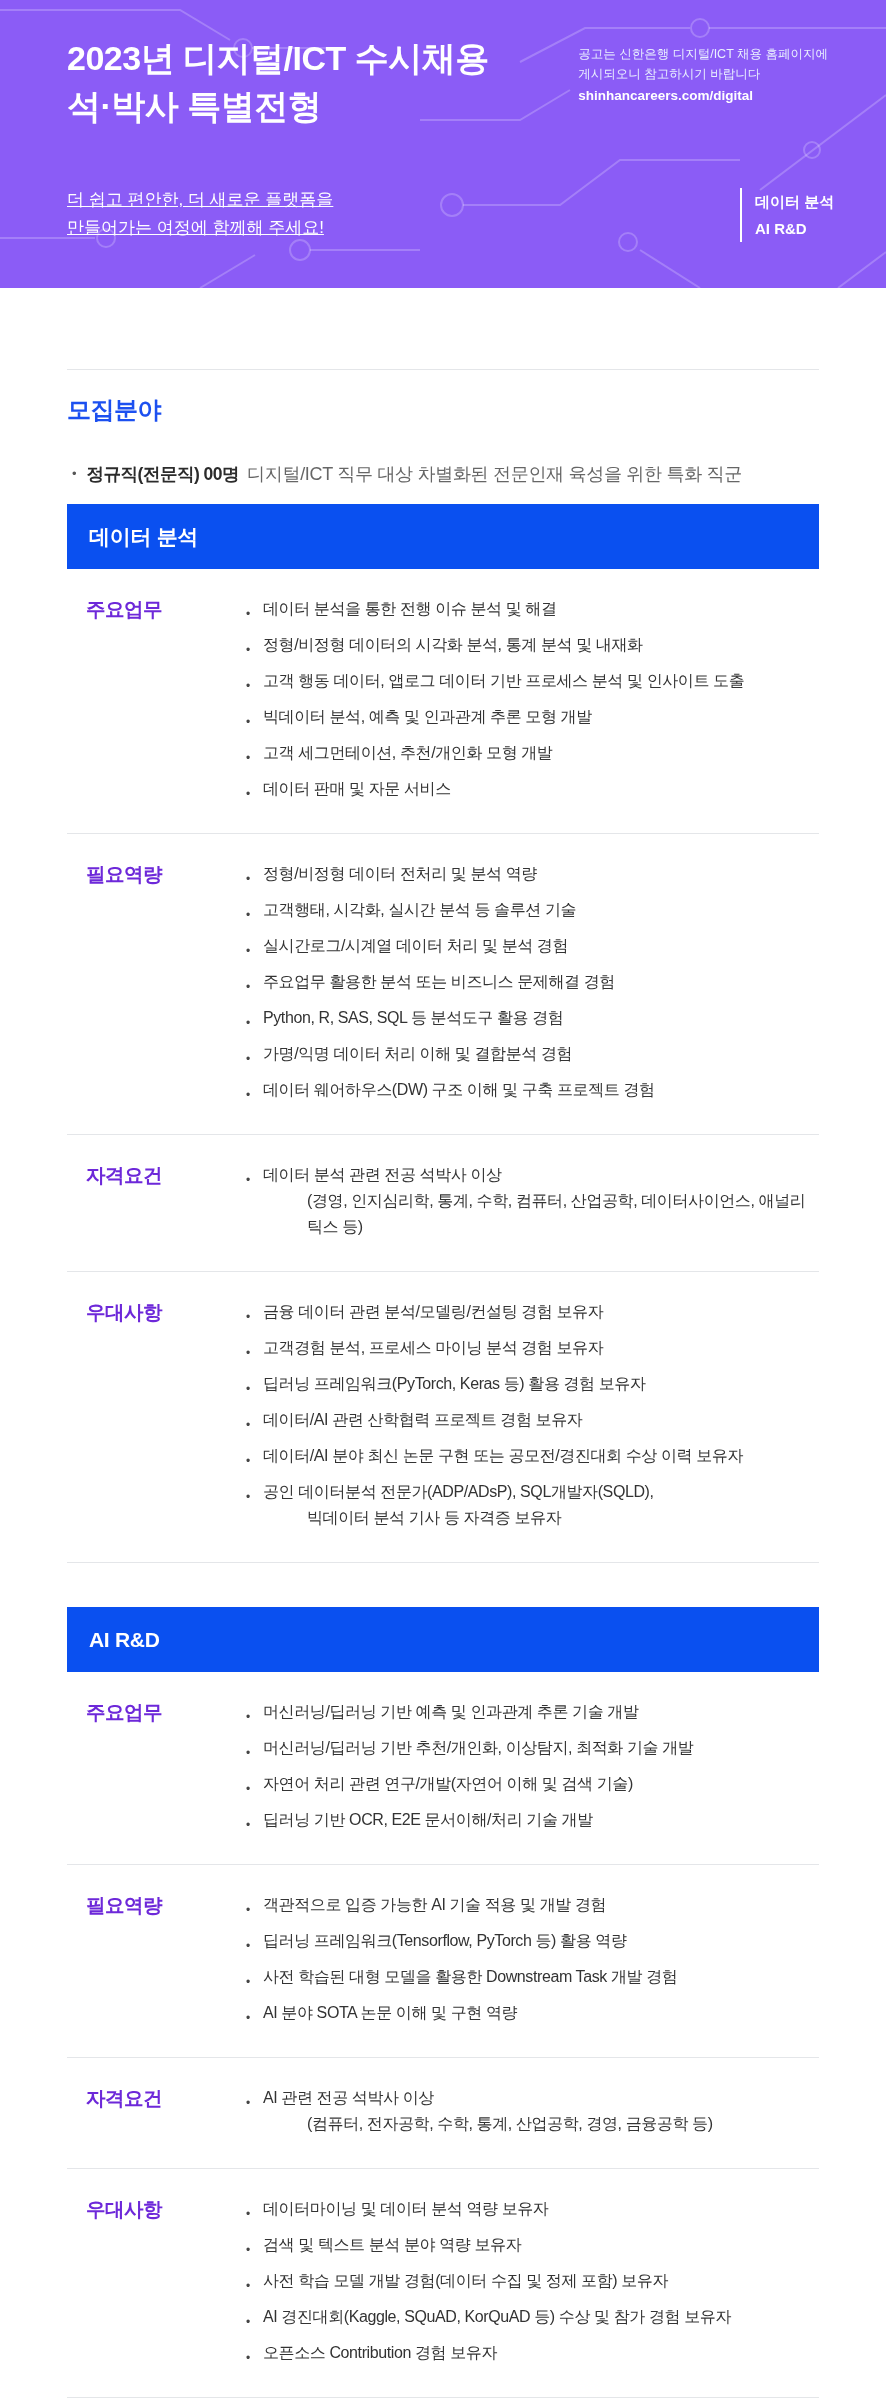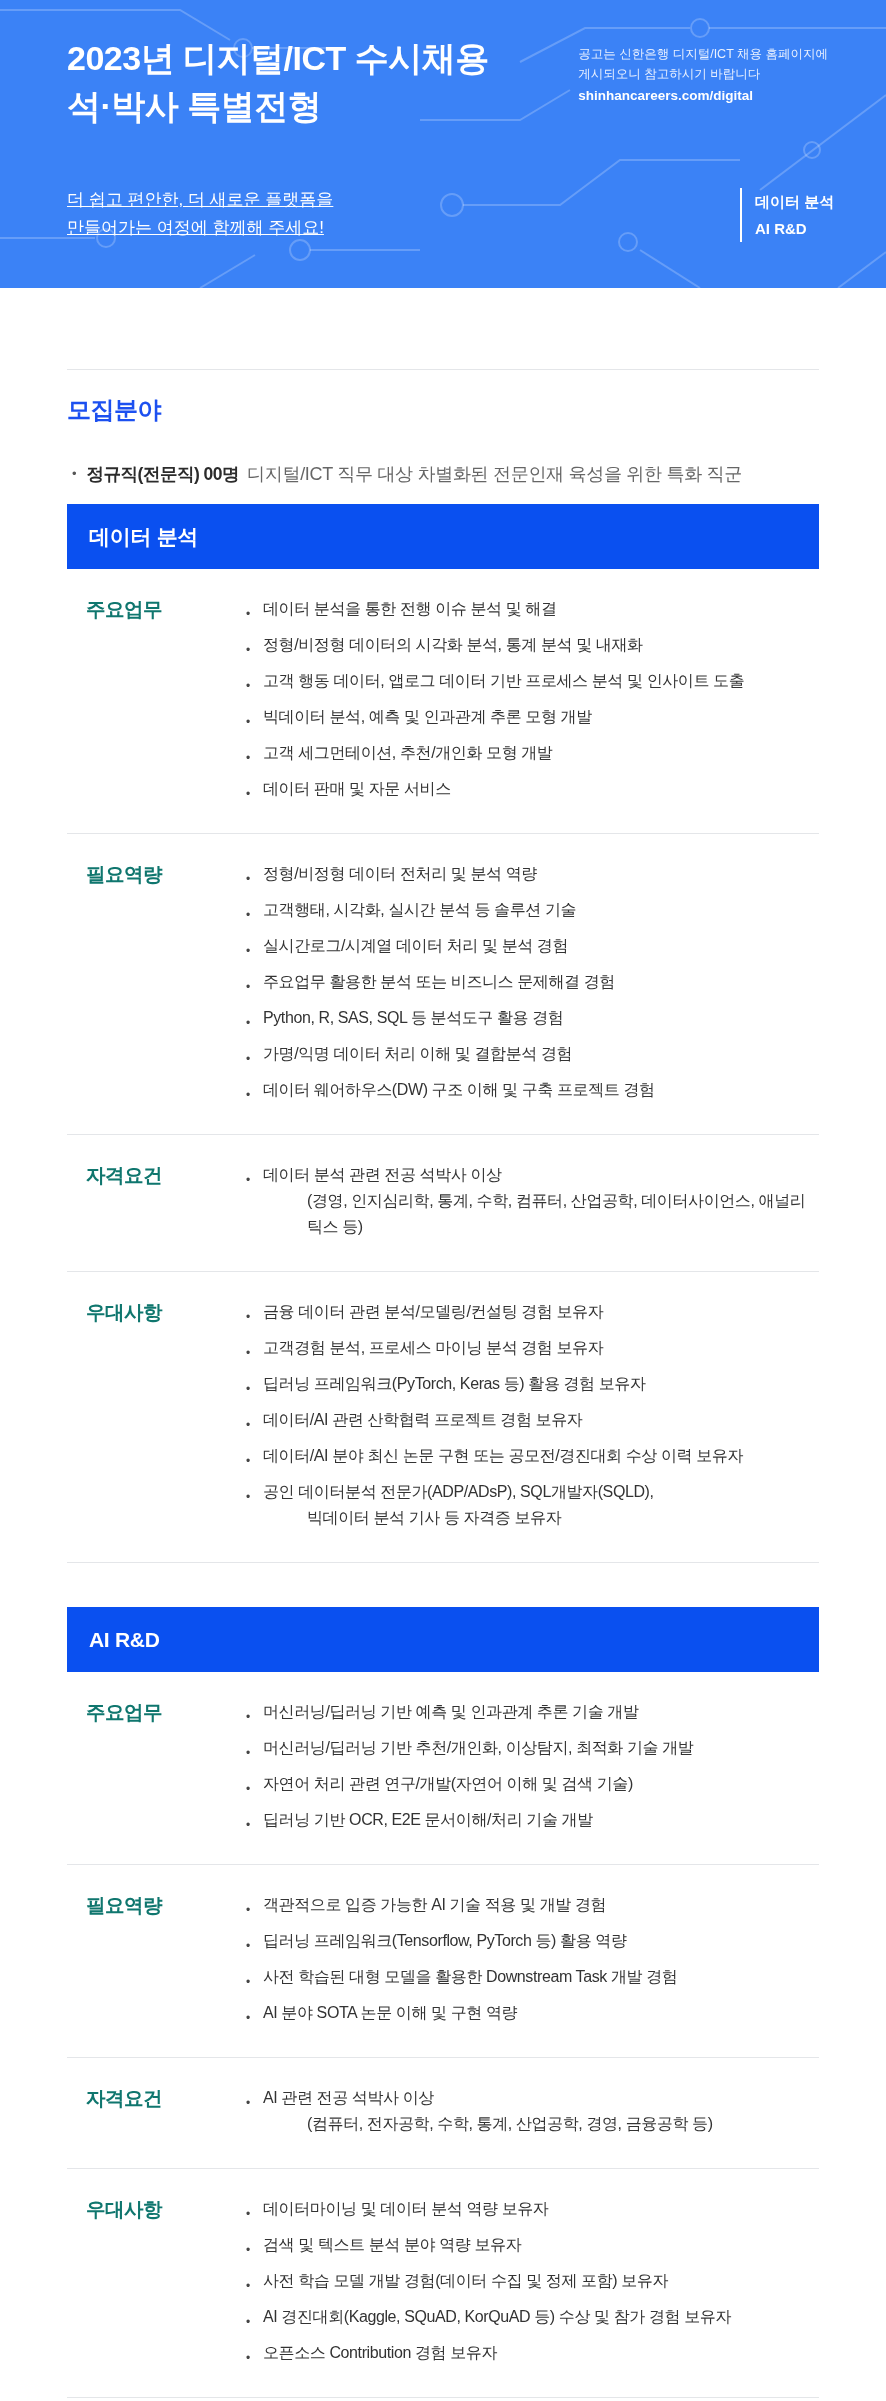--- a/index.html
+++ b/index.html
@@ -7,21 +7,21 @@
   body {
     width:886px; min-height:2401px; margin:0 auto;
     font-family:"Liberation Sans","DejaVu Sans",sans-serif;
     color:#333;
   }
   .page { width:886px; position:relative; }
 
   
   .banner {
     position:relative; width:886px; height:288px;
-    background:#3b82f6; overflow:hidden; color:#fff;
+    background:#8b5cf6; overflow:hidden; color:#fff;
   }
   .circuit { position:absolute; inset:0; width:100%; height:100%; }
   .banner-title {
     position:absolute; left:67px; top:34px;
     font-size:34px; font-weight:800; line-height:48px; letter-spacing:-0.5px;
   }
   .banner-notice {
     position:absolute; right:58px; top:44px; text-align:left;
     font-size:12.5px; line-height:20px; color:#eaf1ff; font-weight:400;
   }
@@ -51,21 +51,21 @@
   .section { margin-top:18px; }
   .section + .section { margin-top:44px; }
   .section-bar {
     height:65px; background:#0a50f0; color:#fff;
     display:flex; align-items:center; padding-left:22px;
     font-size:21px; font-weight:800; letter-spacing:-0.3px;
   }
   .row { display:flex; padding:22px 0 26px; border-bottom:1px solid #e4e6e9; }
   .row-label {
     width:179px; flex:0 0 179px; padding-left:19px; padding-top:5px;
-    font-size:19.5px; font-weight:800; color:#0f766e; letter-spacing:-0.5px;
+    font-size:19.5px; font-weight:800; color:#6d28d9; letter-spacing:-0.5px;
   }
   .row-items { flex:1; list-style:none; }
   .row-items li { position:relative; padding:5px 0 5px 17px; line-height:26px; font-size:16px; color:#333; letter-spacing:-0.4px; }
   .row-items li .b {
     position:absolute; left:0; top:10px; font-size:12px; color:#444;
   }
   .row-items li .cont { display:block;margin-left:44px; }
 
   
   .footnotes { margin-top:18px; padding-left:3px; padding-bottom:18px; }

